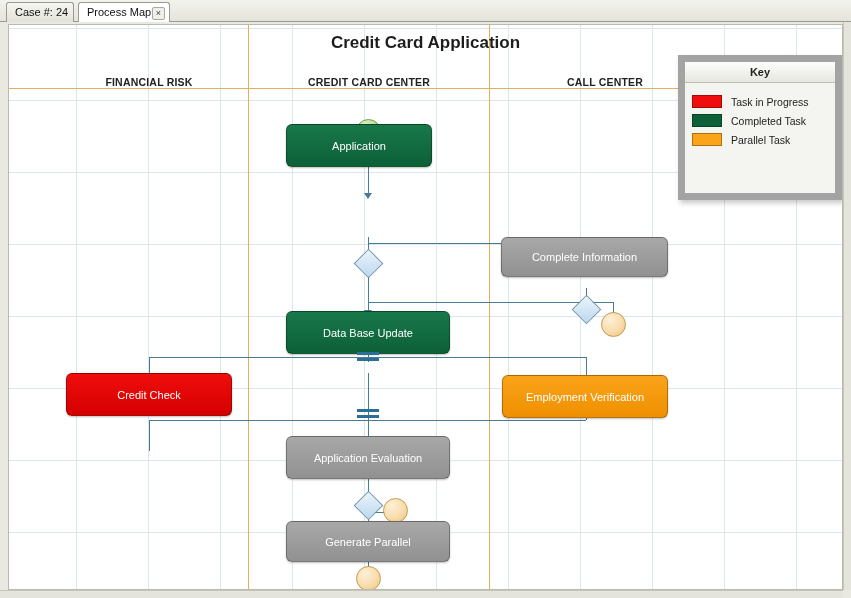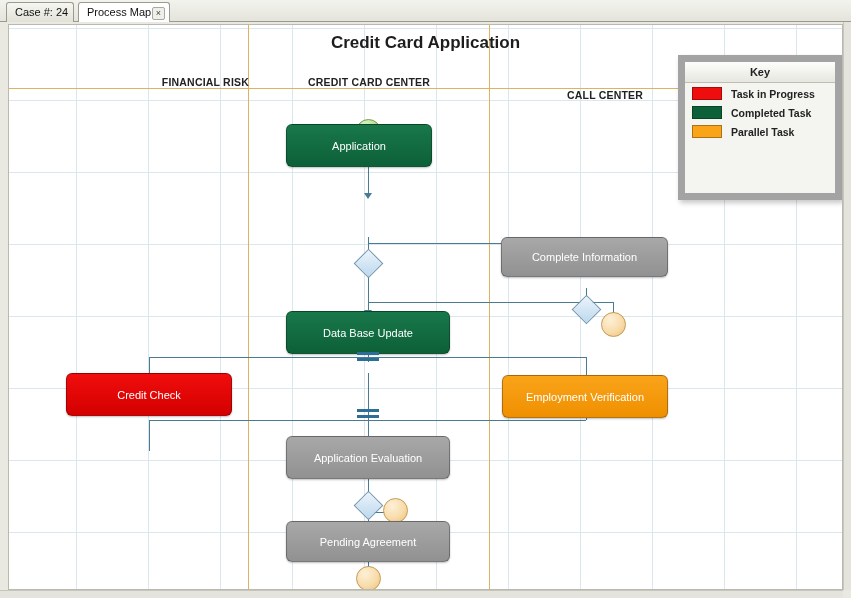--- a/index.html
+++ b/index.html
@@ -197,21 +197,21 @@
   .key-title {
     height: 20px;
     line-height: 20px;
     text-align: center;
     font-size: 11px;
     font-weight: bold;
     color: #222;
     background: linear-gradient(to bottom, #fdfdfb 0%, #e7e7e0 100%);
     border-bottom: 1px solid #bdbdb4;
   }
-  .key-body { padding: 4px 7px 0 7px; font-weight: bold; }
+  .key-body { padding: 12px 7px 0 7px; }
   .key-row {
     display: flex;
     align-items: flex-start;
     margin-bottom: 6px;
   }
   .swatch {
     width: 30px; height: 13px;
     flex: 0 0 30px;
     border: 1px solid rgba(0,0,0,.3);
     margin-right: 9px;
@@ -259,23 +259,23 @@
 
   <div class="canvas">
     <div class="grid"></div>
 
     <div class="hrule" style="top:63px;"></div>
     <div class="lane-line" style="left:239px;"></div>
     <div class="lane-line" style="left:480px;"></div>
 
     <div class="title">Credit Card Application</div>
 
-    <div class="lane-label" style="left:40px; width:200px;text-align:right;">FINANCIAL RISK</div>
+    <div class="lane-label" style="left:40px; width:200px;">FINANCIAL RISK</div>
     <div class="lane-label" style="left:240px; width:240px;">CREDIT CARD CENTER</div>
-    <div class="lane-label" style="left:481px; width:230px;margin-top:13px;">CALL CENTER</div>
+    <div class="lane-label" style="left:481px; width:230px;">CALL CENTER</div>
 
     <div class="ln v" style="left:359px; top:118px; height:10px;"></div>
     <div class="arrow down" style="left:355px; top:117px;"></div>
 
     <div class="ln v" style="left:359px; top:142px; height:28px;"></div>
     <div class="arrow down" style="left:355px; top:168px;"></div>
 
     <div class="ln v" style="left:359px; top:212px; height:12px;"></div>
 
     <div class="ln h" style="left:359px; top:218px; width:218px;"></div>
@@ -357,21 +357,21 @@
     </div>
 
     <div class="node grey" style="left:277px; top:411px; width:164px; height:43px;">
       <span>Application Evaluation</span>
     </div>
 
     <div class="gateway" style="left:349px; top:470px;"></div>
     <div class="end-ev" style="left:374px; top:473px;"></div>
 
     <div class="node grey" style="left:277px; top:496px; width:164px; height:41px;">
-      <span>Pending Agreement</span>
+      <span>Generate Parallel</span>
     </div>
 
     <div class="end-ev" style="left:347px; top:541px;"></div>
 
     <div class="key">
       <div class="key-title">Key</div>
       <div class="key-body">
         <div class="key-row">
           <span class="swatch" style="background:#f00d0d;"></span>
           <span class="key-label">Task in Progress</span>

